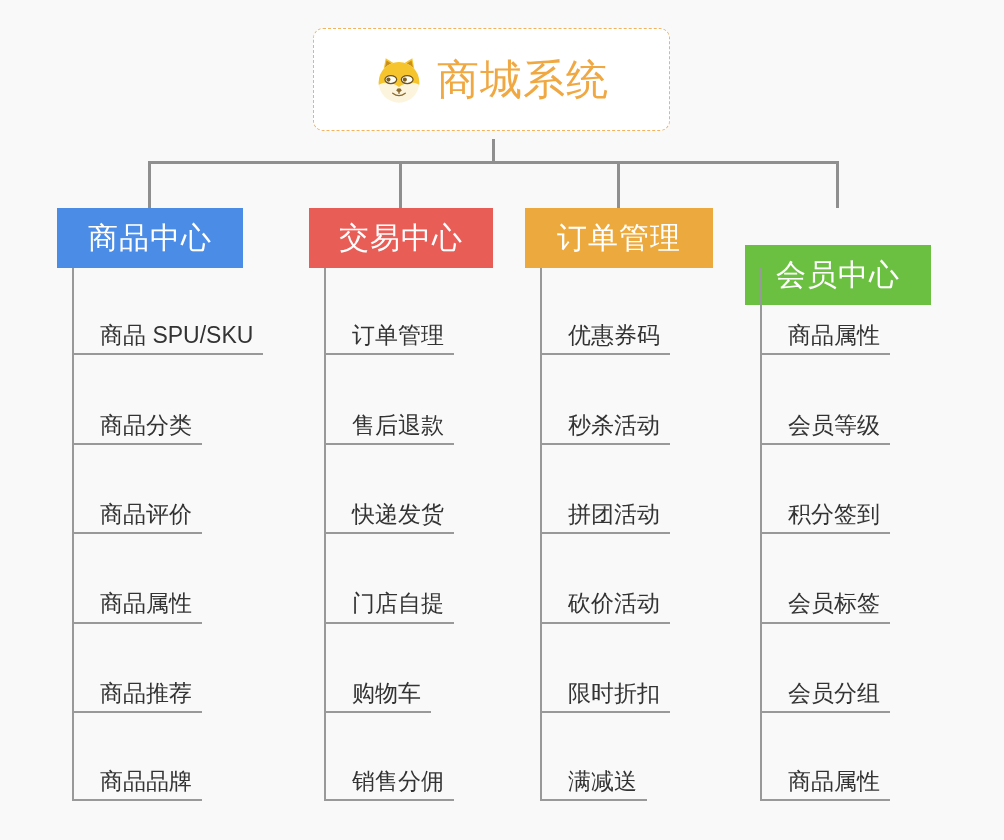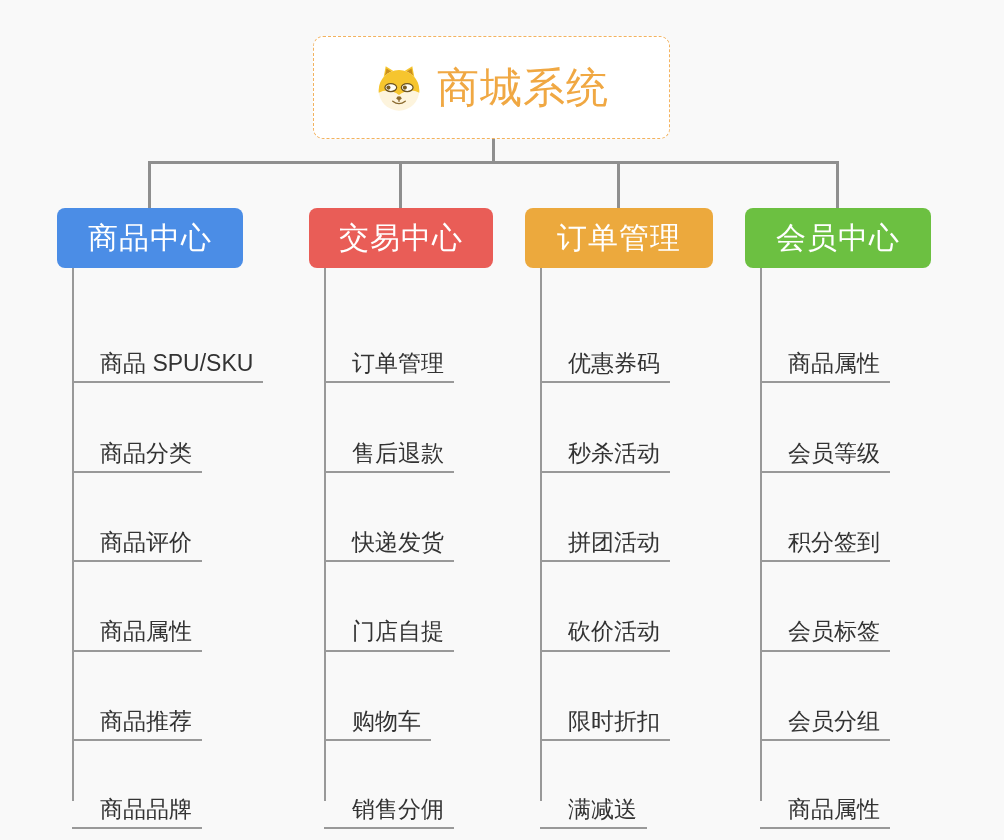--- a/index.html
+++ b/index.html
@@ -6,21 +6,21 @@
   body {
     width:1004px; height:840px;
     background:#f9f9f9;
     font-family:"Liberation Sans","DejaVu Sans",sans-serif;
     position:relative; overflow:hidden;
   }
   .stage { position:absolute; inset:0; }
 
   
   .root-node {
-    position:absolute; left:313px; top:36px; width:357px; height:103px;
+    position:absolute; left:313px; top:28px; width:357px; height:103px;
     box-sizing:border-box;
     background:#ffffff;
     border:1px dashed #f3b25e;
     border-radius:10px;
     display:flex; align-items:center; justify-content:center;
     gap:13px;
   }
   .root-title {
     font-size:42px; letter-spacing:1px; color:#f0a843; white-space:nowrap;
   }
@@ -28,42 +28,42 @@
 
   
   .line { position:absolute; background:#8f8f8f; }
   .line.v { width:3px; }
   .line.h { height:3px; }
 
   
   .branch { position:absolute; top:208px; width:260px; }
   .branch-header {
     position:absolute; left:0; top:0; height:60px;
-    border-radius:8px;
+    border-radius:0;
     display:flex; align-items:center; justify-content:center;
     color:#ffffff; font-size:30px; letter-spacing:1px; white-space:nowrap;
   }
   .branch-vline {
     position:absolute; left:15px; top:60px; width:2px; height:533px;
     background:#999999;
   }
   .leaf {
     position:absolute; left:15px;
     padding:0 10px 6px 28px;
     border-bottom:2px solid #999999;
     font-size:23px; line-height:24px; color:#333333;
-    white-space:nowrap; background:transparent;margin-top:28px;
+    white-space:nowrap; background:transparent;
   }
   .leaf.r0 { top:115px; } .leaf.r1 { top:205px; } .leaf.r2 { top:294px; }
   .leaf.r3 { top:384px;font-family:Liberation Serif, serif; } .leaf.r4 { top:473px; } .leaf.r5 { top:561px; }
 
   .b0 { left:57px;  } .b0 .branch-header { width:186px; }
   .b1 { left:309px; } .b1 .branch-header { width:184px; }
   .b2 { left:525px; } .b2 .branch-header { width:188px; }
-  .b3 { left:745px; } .b3 .branch-header { width:186px; }
+  .b3 { left:745px; } .b3 .branch-header { width:186px;margin-top:37px; }
 </style>
 </head>
 <body>
 
 <div class="stage">
 
   <div class="line v" style="left:492px; top:139px; height:25px;"></div>
   <div class="line h" style="left:148px; top:161px; width:691px;"></div>
   <div class="line v" style="left:148px; top:161px; height:47px;"></div>
   <div class="line v" style="left:399px; top:161px; height:47px;"></div>

